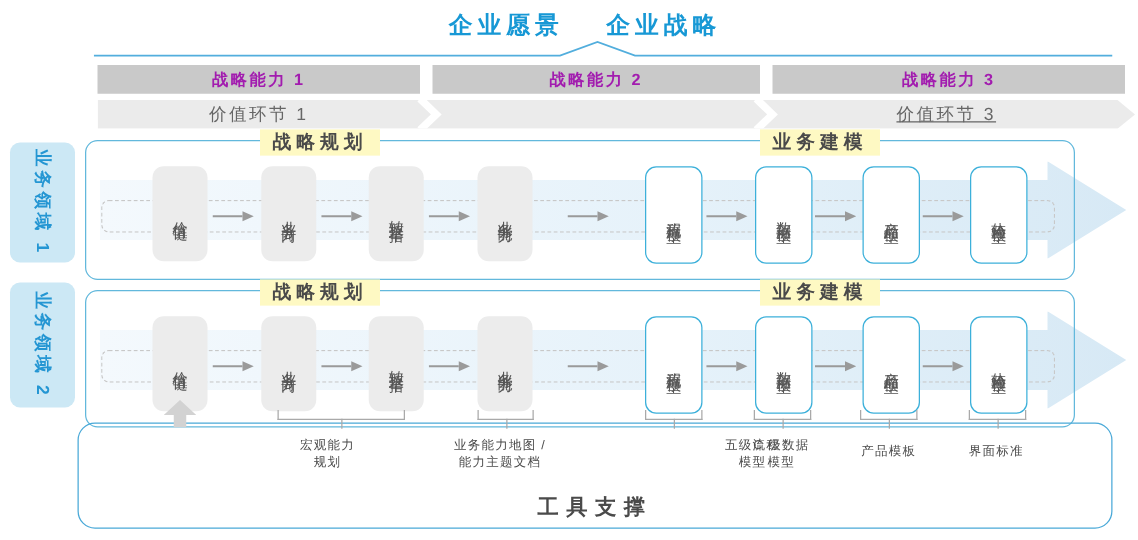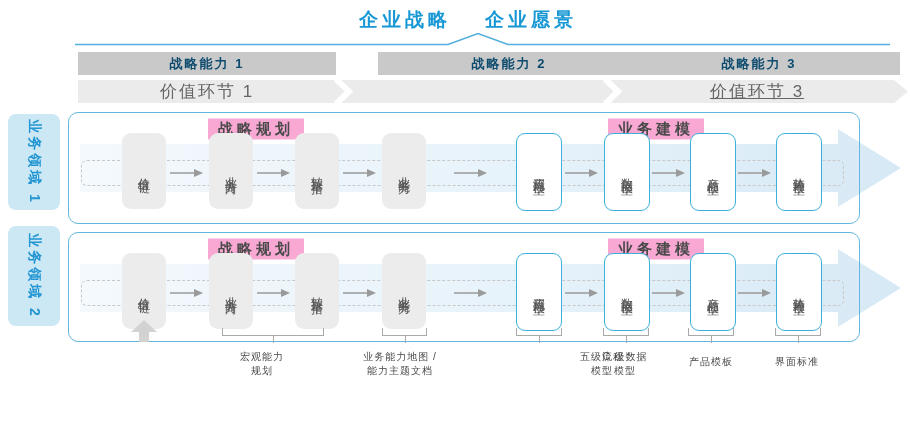--- a/index.html
+++ b/index.html
@@ -7,42 +7,42 @@
           font-family:"Liberation Sans","DejaVu Sans",sans-serif;color:#4a4a4a;}
   .abs{position:absolute;}
 
   
   .header{position:absolute;top:7px;left:13px;width:910px;display:flex;justify-content:center;gap:34px;}
   .header span{font-size:19px;font-weight:bold;color:#1798d5;letter-spacing:4px;}
   .topline{position:absolute;left:75px;top:31px;}
 
   
   .cap-bar{position:absolute;top:52px;height:23px;background:#c9c9c9;display:flex;align-items:center;justify-content:center;
-           font-size:13px;font-weight:600;color:#0c4a6e;letter-spacing:2px;}
+           font-size:13px;font-weight:600;color:#a21caf;letter-spacing:2px;}
 
   
   .chev-band{position:absolute;left:78px;top:80px;width:830px;height:23px;background:#ebebeb;
              clip-path:polygon(0 0,816px 0,830px 50%,816px 100%,0 100%);}
   .chev-sep{position:absolute;top:0;}
   .vlink{position:absolute;top:0;height:23px;display:flex;align-items:center;justify-content:center;
-         font-size:17px;color:#666;letter-spacing:2px;}
+         font-size:14px;color:#666;letter-spacing:2px;}
 
   
   .tab{position:absolute;left:8px;width:52px;background:#cce8f5;border-radius:8px;
        display:flex;align-items:center;justify-content:center;}
   .tab span{display:inline-block;transform:rotate(90deg);white-space:nowrap;
             font-size:14px;font-weight:bold;color:#2496d3;letter-spacing:3px;}
 
   
   .row{position:absolute;left:0;width:910px;}
   .band{position:absolute;left:80px;top:17px;width:821px;height:78px;
         background:linear-gradient(90deg,#f4f9fd 0%,#e6f2fa 55%,#d7e9f5 100%);
         clip-path:polygon(0 15px,758px 15px,758px 0,821px 39px,758px 78px,758px 63px,0 63px);}
   .rowbox{position:absolute;left:68px;top:0;width:790px;border:1px solid #62b8dc;border-radius:10px;}
-  .sec-title{position:absolute;top:16px;transform:translate(-50%,-50%);background:#f9a8d4;padding:1px 10px;
+  .sec-title{position:absolute;top:1px;transform:translate(-50%,-50%);background:#fef9c3;padding:1px 10px;
              font-size:15px;font-weight:bold;color:#4a4a4a;letter-spacing:4px;white-space:nowrap;}
   .dashed{position:absolute;left:12px;top:47px;width:763px;height:26px;border:1.5px dashed #c8c8c8;border-radius:6px;box-sizing:border-box;}
   .node{position:absolute;top:20px;width:44px;height:76px;border-radius:9px;display:flex;align-items:center;justify-content:center;}
   .node span{writing-mode:vertical-lr;text-orientation:upright;font-size:12px;line-height:1;letter-spacing:2px;color:#555;white-space:nowrap;}
   .node.gray{background:#ececec;}
   .node.blue{background:#fff;border:1px solid #3cb0da;}
   .mini-arrow{position:absolute;top:55px;}
 
   
   .practice-box{position:absolute;left:90px;top:342px;width:106px;height:46px;border:1px solid #93cfe9;border-radius:8px;
@@ -56,31 +56,31 @@
   .tool-box{position:absolute;left:62px;top:338px;width:828px;height:85px;border:1px solid #4aa9d8;border-radius:14px;box-sizing:border-box;}
   .tool-label{position:absolute;left:50%;bottom:5px;transform:translateX(-50%);
               font-size:17px;font-weight:bold;color:#4a4a4a;letter-spacing:6px;white-space:nowrap;}
 </style>
 </head>
 <body>
 
 <div id="canvas">
 
   <div class="header">
+    <span>企业愿景</span>
     <span>企业战略</span>
-    <span>企业愿景</span>
   </div>
   <svg class="topline" width="815" height="16">
     <polyline points="0,13.5 373,13.5 403,2.5 433,13.5 815,13.5" fill="none" stroke="#52aedd" stroke-width="1.5"></polyline>
   </svg>
 
   <div class="cap-bar" style="left:78px;width:258px;">
     <span>战略能力 1</span>
   </div>
-  <div class="cap-bar" style="left:346px;width:262px;margin-left:32px;">
+  <div class="cap-bar" style="left:346px;width:262px;">
     <span>战略能力 2</span>
   </div>
   <div class="cap-bar" style="left:618px;width:282px;">
     <span>战略能力 3</span>
   </div>
 
   <div class="chev-band">
     <svg class="chev-sep" style="left:255px;" width="22" height="23">
       <path d="M3 -1 L16 11.5 L3 24" fill="none" stroke="#ffffff" stroke-width="6"></path>
     </svg>
@@ -217,20 +217,23 @@
           <line x1="0" y1="5" x2="24" y2="5" stroke="#9a9a9a" stroke-width="1.5"></line>
           <path d="M24 1 L33 5 L24 9 Z" fill="#9a9a9a"></path>
         </svg>
       <svg class="mini-arrow" style="left:669px;" width="34" height="10">
           <line x1="0" y1="5" x2="24" y2="5" stroke="#9a9a9a" stroke-width="1.5"></line>
           <path d="M24 1 L33 5 L24 9 Z" fill="#9a9a9a"></path>
         </svg>
     </div>
   </div>
 
+  <div class="tool-box">
+    <div class="tool-label">工具支撑</div>
+  </div>
 
   <svg class="abs" style="left:129px;top:320px;" width="30" height="22">
     <path d="M15 0 L28 12 L20 12 L20 22 L10 22 L10 12 L2 12 Z" fill="#d2d2d2"></path>
   </svg>
 
 
   <div class="bracket" style="left:222px;width:100px;">
       <div class="stem"></div>
     </div>
   <div class="bracket" style="left:382px;width:43px;">

